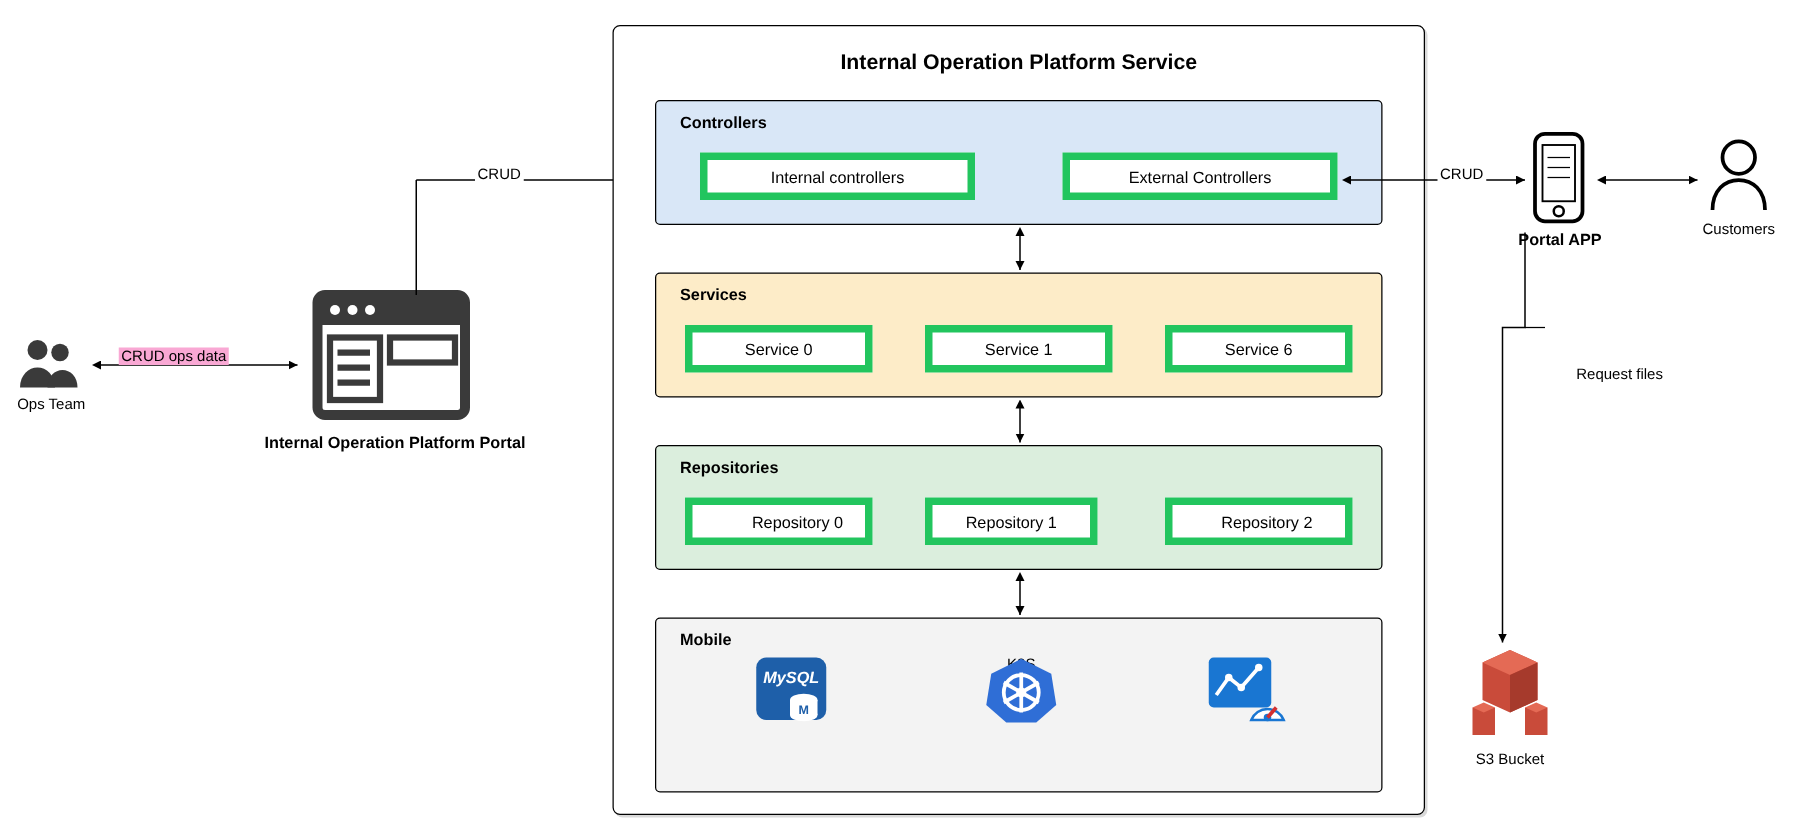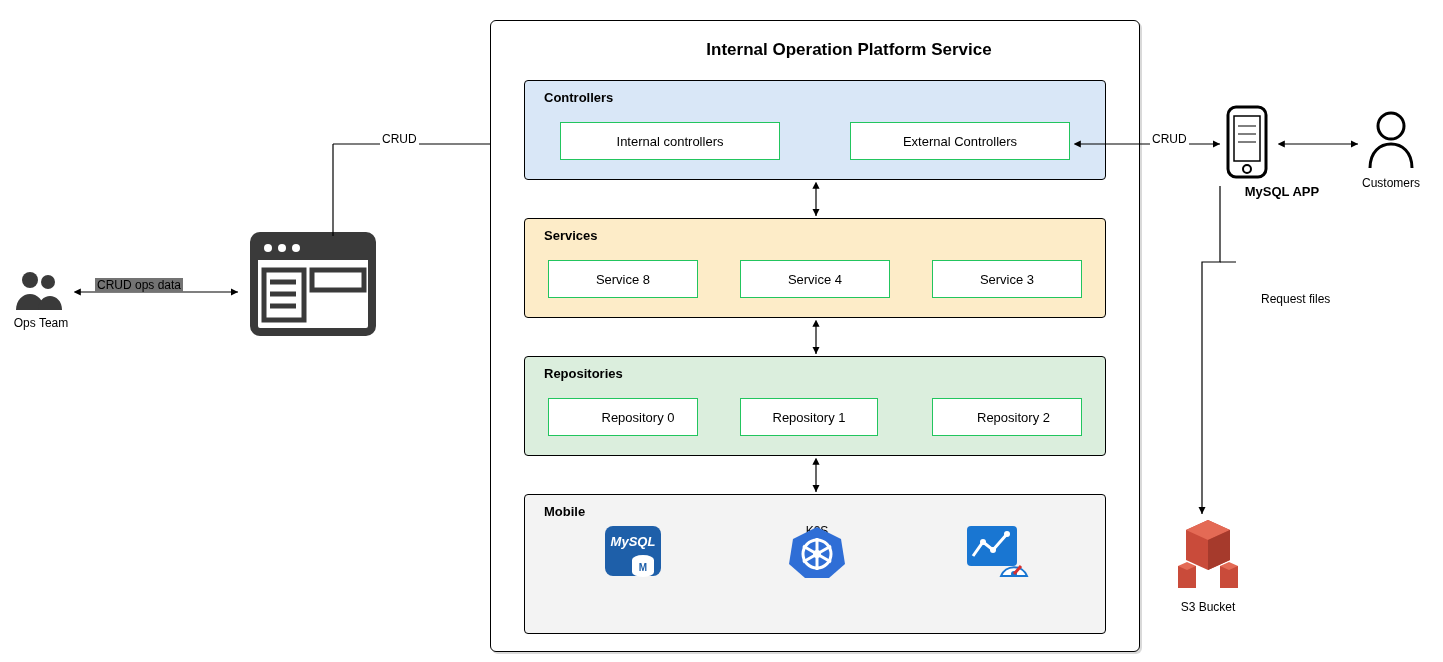--- a/index.html
+++ b/index.html
@@ -1,22 +1,22 @@
 <!DOCTYPE html>
 <html><head>
 <meta charset="utf-8">
 <style>
 html,body{margin:0;padding:0;font-family:Arial,Helvetica,sans-serif;background:#fff;color:#000;}
 .canvas{position:relative;width:1443px;height:662px;}
 .box{position:absolute;background:#fff;border:1px solid #000;box-sizing:border-box;border-radius:6px;}
 .section{position:absolute;box-sizing:border-box;border:1px solid #000;border-radius:4px;}
 .section-title{position:absolute;font-weight:bold;font-size:13px;}
-.item{position:absolute;border:1px solid #22c55e;background:#fff;box-sizing:border-box;display:flex;align-items:center;justify-content:center;font-size:13px;}
+.item{position:absolute;border:6px solid #22c55e;background:#fff;box-sizing:border-box;display:flex;align-items:center;justify-content:center;font-size:13px;}
 .lbl{position:absolute;font-size:12px;text-align:center;}
-.lblb{font-weight:bold;padding-left:34px;}
+.lblb{font-weight:bold;}
 svg{position:absolute;overflow:visible;pointer-events:none;}
 .infra-icon{position:absolute;display:flex;flex-direction:column;align-items:center;gap:4px;font-size:12px;}
 </style>
 </head>
 <body>
 
 <div class="canvas">
 
   <div style="position:absolute;left:12px;top:270px;">
     <svg width="55" height="42" viewBox="0 0 55 42">
@@ -34,36 +34,37 @@
     <defs>
       <marker id="ah" markerWidth="8" markerHeight="8" refX="6" refY="3" orient="auto">
           <path d="M0,0 L6,3 L0,6 z" fill="#000"></path>
         </marker>
       <marker id="ahR" markerWidth="8" markerHeight="8" refX="2" refY="3" orient="auto">
           <path d="M6,0 L0,3 L6,6 z" fill="#000"></path>
         </marker>
     </defs>
     <line x1="4" y1="6" x2="166" y2="6" stroke="#000" stroke-width="1.2" marker-start="url(#ahR)" marker-end="url(#ah)"></line>
   </svg>
-  <div class="lbl" style="left:95px;top:278px;background:#737373;padding:0 2px;text-align:center;">CRUD ops data</div>
+  <div class="lbl" style="left:95px;top:278px;background:#f9a8d4;padding:0 2px;text-align:center;">CRUD ops data</div>
 
   <div style="position:absolute;left:248px;top:230px;">
     <svg width="130" height="110" viewBox="0 0 130 110">
       <rect x="6" y="6" width="118" height="96" rx="6" fill="#fff" stroke="#3a3a3a" stroke-width="8"></rect>
       <rect x="6" y="6" width="118" height="24" fill="#3a3a3a"></rect>
       <circle cx="20" cy="18" r="4" fill="#fff"></circle>
         <circle cx="34" cy="18" r="4" fill="#fff"></circle>
         <circle cx="48" cy="18" r="4" fill="#fff"></circle>
       <rect x="16" y="40" width="40" height="50" fill="none" stroke="#3a3a3a" stroke-width="5"></rect>
       <line x1="22" y1="52" x2="48" y2="52" stroke="#3a3a3a" stroke-width="5"></line>
       <line x1="22" y1="64" x2="48" y2="64" stroke="#3a3a3a" stroke-width="5"></line>
       <line x1="22" y1="76" x2="48" y2="76" stroke="#3a3a3a" stroke-width="5"></line>
       <rect x="64" y="40" width="52" height="20" fill="none" stroke="#3a3a3a" stroke-width="5"></rect>
     </svg>
   </div>
+  <div class="lbl lblb" style="left:186px;top:346px;width:260px;font-size:13px;">Internal Operation Platform Portal</div>
 
   <svg style="left:330px;top:136px;" width="230" height="110">
     <line x1="3" y1="100" x2="3" y2="8" stroke="#000" stroke-width="1.2"></line>
     <line x1="3" y1="8" x2="224" y2="8" stroke="#000" stroke-width="1.2" marker-end="url(#ah)"></line>
   </svg>
   <div class="lbl" style="left:380px;top:132px;background:#fff;padding:0 2px;">CRUD</div>
 
   <div class="box" style="left:490px;top:20px;width:650px;height:632px;border-width:1px;box-shadow:2px 2px 0 rgba(0,0,0,.15);"></div>
   <div class="lbl lblb" style="left:490px;top:40px;width:650px;font-size:17px;">Internal Operation Platform Service</div>
 
@@ -71,23 +72,23 @@
   <div class="section-title" style="left:544px;top:90px;">Controllers</div>
   <div class="item" style="left:560px;top:122px;width:220px;height:38px;">Internal controllers</div>
   <div class="item" style="left:850px;top:122px;width:220px;height:38px;">External Controllers</div>
 
   <svg style="left:806px;top:180px;" width="20" height="40">
     <line x1="10" y1="4" x2="10" y2="36" stroke="#000" stroke-width="1.2" marker-start="url(#ahR)" marker-end="url(#ah)"></line>
   </svg>
 
   <div class="section" style="left:524px;top:218px;width:582px;height:100px;background:#fdecc8;"></div>
   <div class="section-title" style="left:544px;top:228px;">Services</div>
-  <div class="item" style="left:548px;top:260px;width:150px;height:38px;">Service 8</div>
-  <div class="item" style="left:740px;top:260px;width:150px;height:38px;">Service 4</div>
-  <div class="item" style="left:932px;top:260px;width:150px;height:38px;">Service 3</div>
+  <div class="item" style="left:548px;top:260px;width:150px;height:38px;">Service 0</div>
+  <div class="item" style="left:740px;top:260px;width:150px;height:38px;">Service 1</div>
+  <div class="item" style="left:932px;top:260px;width:150px;height:38px;">Service 6</div>
 
   <svg style="left:806px;top:318px;" width="20" height="40">
     <line x1="10" y1="4" x2="10" y2="36" stroke="#000" stroke-width="1.2" marker-start="url(#ahR)" marker-end="url(#ah)"></line>
   </svg>
 
   <div class="section" style="left:524px;top:356px;width:582px;height:100px;background:#dbeedd;"></div>
   <div class="section-title" style="left:544px;top:366px;">Repositories</div>
   <div class="item" style="left:548px;top:398px;width:150px;height:38px;padding-left:30px;">Repository 0</div>
   <div class="item" style="left:740px;top:398px;width:138px;height:38px;">Repository 1</div>
   <div class="item" style="left:932px;top:398px;width:150px;height:38px;padding-left:13px;">Repository 2</div>
@@ -147,21 +148,21 @@
   <div style="position:absolute;left:1222px;top:104px;">
     <svg width="50" height="78" viewBox="0 0 50 78">
       <rect x="6" y="3" width="38" height="70" rx="8" fill="#fff" stroke="#000" stroke-width="3"></rect>
       <circle cx="25" cy="65" r="4" fill="none" stroke="#000" stroke-width="2"></circle>
       <rect x="12" y="12" width="26" height="45" fill="none" stroke="#000" stroke-width="1.5"></rect>
       <line x1="16" y1="22" x2="34" y2="22" stroke="#000"></line>
         <line x1="16" y1="30" x2="34" y2="30" stroke="#000"></line>
         <line x1="16" y1="38" x2="34" y2="38" stroke="#000"></line>
     </svg>
   </div>
-  <div class="lbl lblb" style="left:1208px;top:184px;width:80px;font-size:13px;">MySQL APP</div>
+  <div class="lbl lblb" style="left:1208px;top:184px;width:80px;font-size:13px;">Portal APP</div>
 
   <svg style="left:1276px;top:136px;" width="86" height="16">
     <line x1="4" y1="8" x2="82" y2="8" stroke="#000" stroke-width="1.2" marker-start="url(#ahR)" marker-end="url(#ah)"></line>
   </svg>
 
   <div style="position:absolute;left:1362px;top:108px;">
     <svg width="58" height="64" viewBox="0 0 58 64">
       <circle cx="29" cy="18" r="13" fill="#fff" stroke="#000" stroke-width="3"></circle>
       <path d="M8 60c0-16 10-24 21-24s21 8 21 24" fill="#fff" stroke="#000" stroke-width="3"></path>
     </svg>

